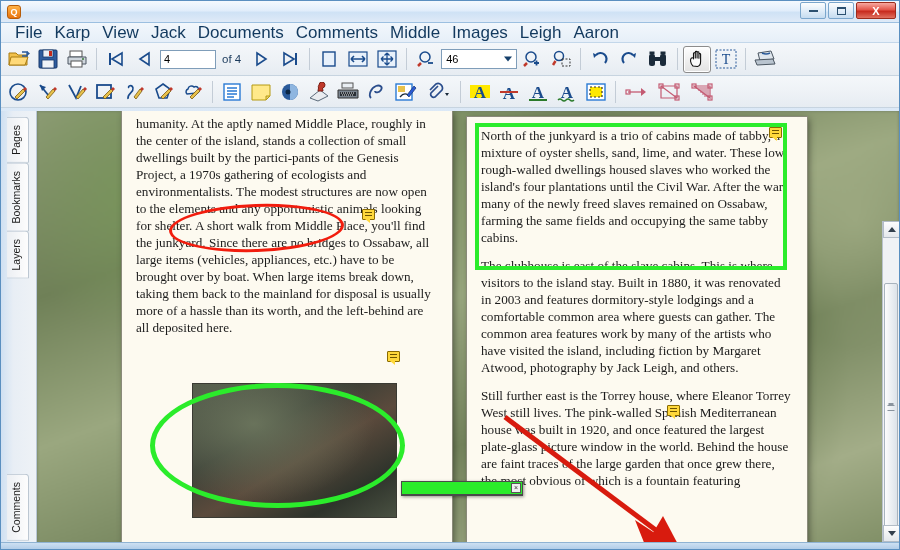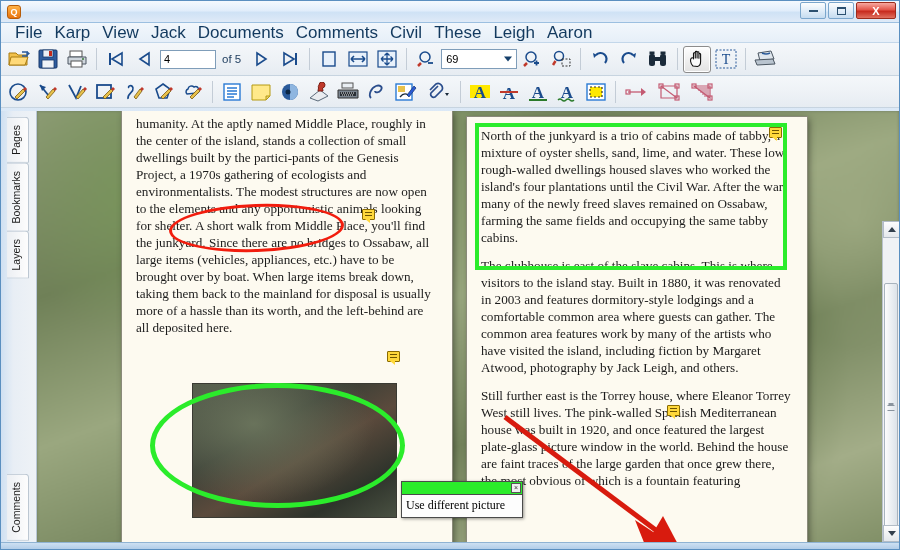--- a/index.html
+++ b/index.html
@@ -299,22 +299,22 @@
     </div>
   </div>
 
   <div id="menu-bar">
     <div class="menu-item">File</div>
     <div class="menu-item">Karp</div>
     <div class="menu-item">View</div>
     <div class="menu-item">Jack</div>
     <div class="menu-item">Documents</div>
     <div class="menu-item">Comments</div>
-    <div class="menu-item">Civil</div>
-    <div class="menu-item">These</div>
+    <div class="menu-item">Middle</div>
+    <div class="menu-item">Images</div>
     <div class="menu-item">Leigh</div>
     <div class="menu-item">Aaron</div>
   </div>
 
   <div class="toolbar">
 
     <div class="tb-btn">
       <svg width="22" height="20" viewBox="0 0 22 20">
         <path d="M1 4h7l2 2h9v10H1z" fill="#f2c14b" stroke="#a97c12" stroke-width="1"></path>
         <path d="M3 8h17l-3 8H1z" fill="#ffd978" stroke="#a97c12" stroke-width="1"></path>
@@ -349,21 +349,21 @@
         <path d="M15 2 L5 8 L15 14z" fill="none" stroke="#1a4b8c" stroke-width="1.6"></path>
       </svg>
     </div>
     <div class="tb-btn">
       <svg width="18" height="16" viewBox="0 0 18 16">
         <path d="M13 2 L4 8 L13 14z" fill="none" stroke="#1a4b8c" stroke-width="1.6"></path>
       </svg>
     </div>
 
     <input class="page-input" value="4" style="">
-    <div class="of-label">of 5</div>
+    <div class="of-label">of 4</div>
 
     <div class="tb-btn">
       <svg width="18" height="16" viewBox="0 0 18 16">
         <path d="M5 2 L14 8 L5 14z" fill="none" stroke="#1a4b8c" stroke-width="1.6"></path>
       </svg>
     </div>
     <div class="tb-btn">
       <svg width="18" height="16" viewBox="0 0 18 16">
         <path d="M3 2 L13 8 L3 14z" fill="none" stroke="#1a4b8c" stroke-width="1.6"></path>
         <rect x="14" y="2" width="2" height="12" fill="#1a4b8c"></rect>
@@ -394,21 +394,21 @@
 
     <div class="tb-btn">
       <svg width="20" height="18" viewBox="0 0 20 18">
         <circle cx="9" cy="7" r="5" fill="none" stroke="#1a4b8c" stroke-width="1.5"></circle>
         <path d="M5 13 L2 16" stroke="#c0392b" stroke-width="2.5"></path>
         <path d="M12 13h5" stroke="#1a4b8c" stroke-width="1.8"></path>
       </svg>
     </div>
 
     <div class="zoom-combo">
-      <span>69</span>
+      <span>46</span>
       <span class="arrow"></span>
     </div>
 
     <div class="tb-btn">
       <svg width="20" height="18" viewBox="0 0 20 18">
         <circle cx="9" cy="7" r="5" fill="none" stroke="#1a4b8c" stroke-width="1.5"></circle>
         <path d="M5 13 L2 16" stroke="#c0392b" stroke-width="2.5"></path>
         <path d="M12 13h5M14.5 10.5v5" stroke="#1a4b8c" stroke-width="1.8"></path>
       </svg>
     </div>
@@ -690,21 +690,20 @@
           <path d="M168 403 L212 432 L182 438 Z" fill="#d81b0e"></path>
           <path d="M196 399 L214 433 L177 431 Z" fill="#d81b0e"></path>
         </svg>
 
       </div>
 
       <div id="popup-note">
         <div id="popup-note-head">
           <div id="popup-note-close">×</div>
         </div>
-        <div id="popup-note-body">Use different picture</div>
       </div>
     </div>
 
     <div id="v-scroll">
       <div class="sb-arrow" style="position:absolute;top:0;left:0;">
         <span class="tri-up"></span>
       </div>
       <div class="sb-thumb" style="top:62px; height:250px;">
         <span class="sb-grip"></span>
       </div>

